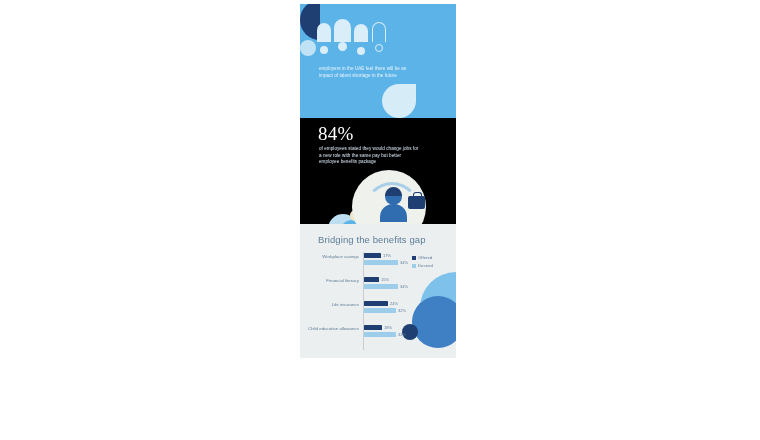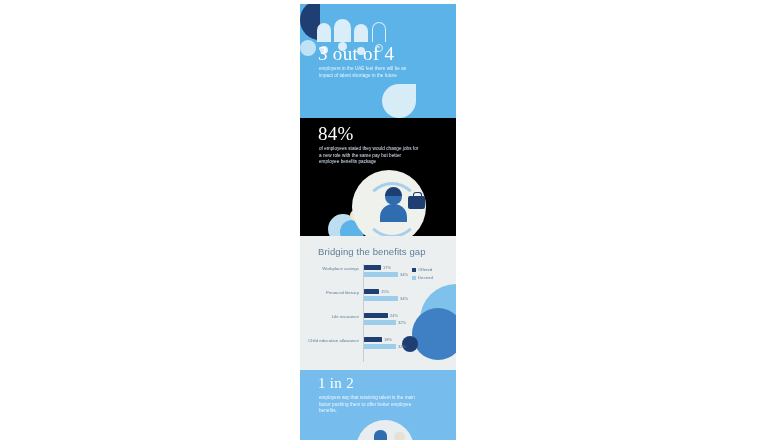--- a/index.html
+++ b/index.html
@@ -69,21 +69,21 @@
     border-left-color:transparent;border-right-color:transparent;}
 
   .small-deco-a{position:absolute;left:28px;top:96px;width:30px;height:30px;
     border-radius:50%;background:#bdddf0;}
   .small-deco-b{position:absolute;left:40px;top:102px;width:24px;height:24px;
     border-radius:50%;background:#5cb3e8;}
   .small-deco-c{position:absolute;left:50px;top:92px;width:11px;height:11px;
     border-radius:50%;background:#f0e7c9;}
 
   
-  #panel3{top:236px;height:134px;background:#eceff0;}
+  #panel3{top:224px;height:134px;background:#eceff0;}
   .chart-title{
     position:absolute;left:18px;top:10px;color:#5d7d99;
     font-size:9.5px;font-weight:400;letter-spacing:.1px;
   }
   .chart-area{position:absolute;left:0;top:28px;width:156px;height:100px;}
   .axis-line{position:absolute;left:63px;top:0;width:1px;height:98px;background:#c6ccd0;}
 
   .group{position:absolute;left:0;width:156px;height:22px;}
   .grp-label{
     position:absolute;left:0;top:2px;width:59px;text-align:right;
@@ -143,21 +143,20 @@
         <div class="person" style="left:37px;">
           <div class="p-head" style="left:3px;top:5px;width:8px;height:8px;background:#d9eef9;"></div>
           <div class="p-body" style="left:0;width:14px;height:18px;background:#d9eef9;"></div>
         </div>
         <div class="person" style="left:55px;">
           <div class="p-head" style="left:3px;top:2px;width:8px;height:8px;border:1px solid #d9eef9;box-sizing:border-box;"></div>
           <div class="p-body" style="left:0;width:14px;height:20px;border:1px solid #d9eef9;border-bottom:none;box-sizing:border-box;"></div>
         </div>
       </div>
 
-      <div class="big-stat" id="p1-stat">3 out of 4</div>
       <div class="body-text" id="p1-text">employers in the UAE feel there will be an impact of talent shortage in the future</div>
 
       <div class="pale-half" id="d1"></div>
       <div id="d2b"></div>
       <div id="d3"></div>
     </div>
 
     <div class="panel" id="panel2">
       <div class="big-stat" id="p2-stat">84%</div>
       <div class="body-text" id="p2-text">of employees stated they would change jobs for a new role with the same pay but better employee benefits package</div>
@@ -231,25 +230,15 @@
           <span class="swatch" style="background:#1f3f73;"></span>
           <span class="legend-label">Offered</span>
         </div>
         <div class="legend-row" style="top:8px;">
           <span class="swatch" style="background:#9ccdeb;"></span>
           <span class="legend-label">Desired</span>
         </div>
       </div>
     </div>
 
-    <div class="panel" id="panel4">
-      <div class="big-stat" id="p4-stat">1 in 2</div>
-      <div class="body-text" id="p4-text">employers say that retaining talent is the main factor pushing them to offer better employee benefits.</div>
-
-      <div class="pair-circle"></div>
-
-      <div class="fig-a-head"></div>
-
-      <div class="fig-b-head"></div>
-    </div>
 
   </div>
 </div>
 
 </body></html>

